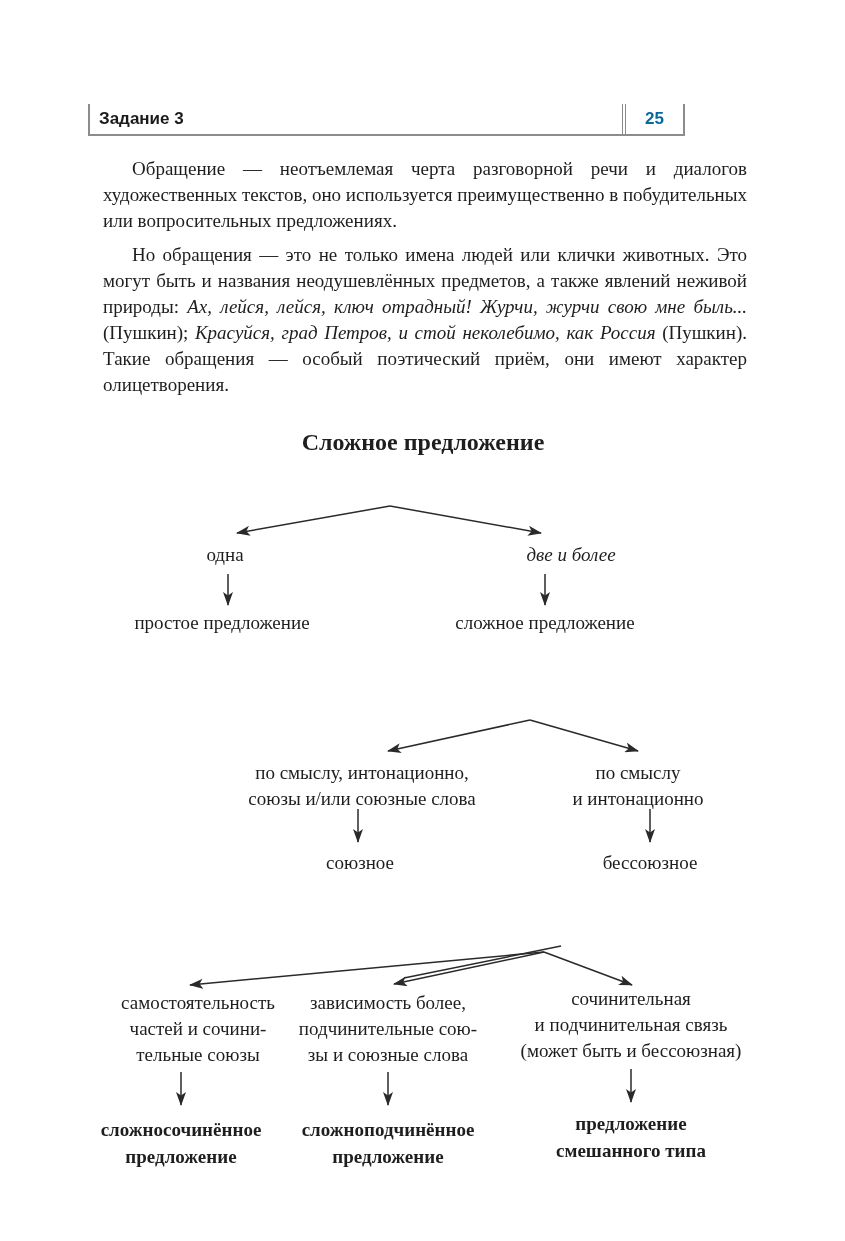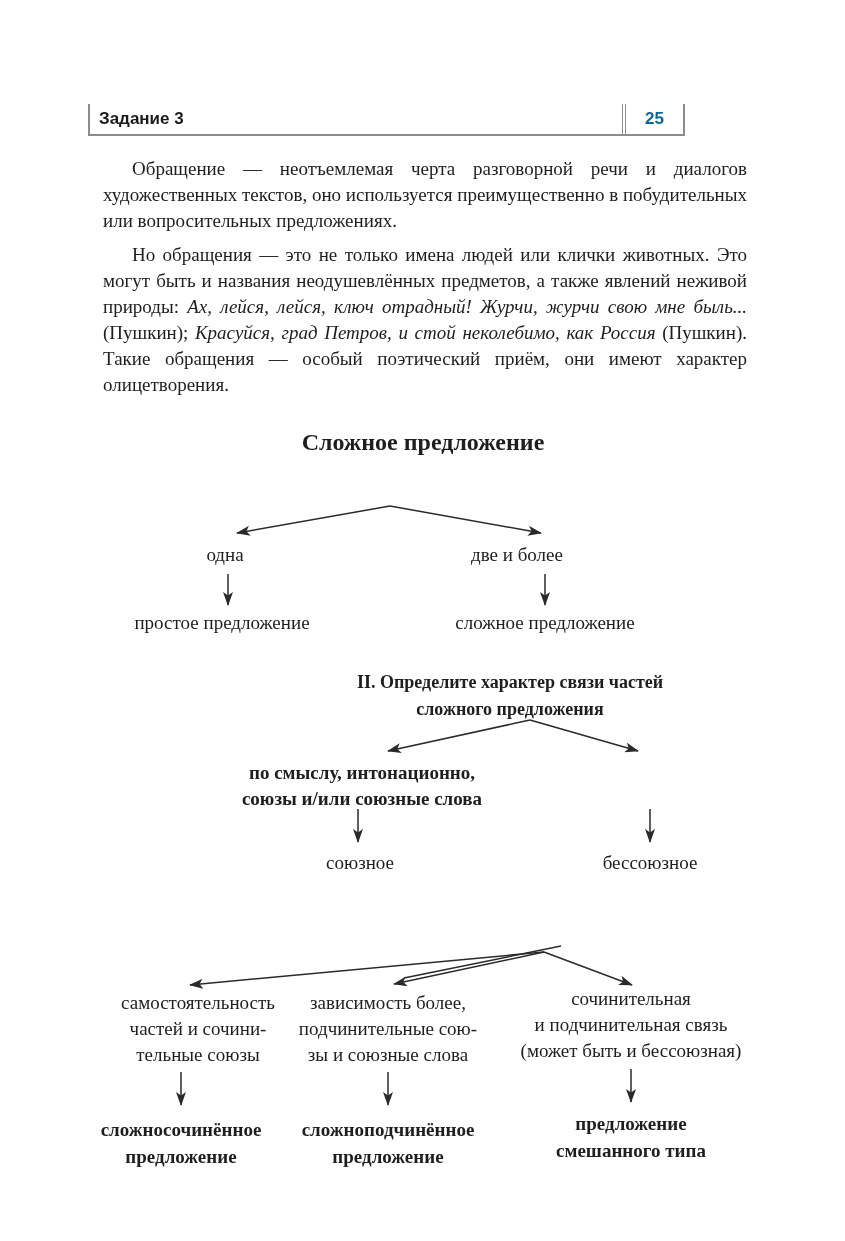--- a/index.html
+++ b/index.html
@@ -84,31 +84,31 @@
       <line x1="561" y1="520" x2="404" y2="552"></line>
       <line x1="544" y1="526" x2="632" y2="559" marker-end="url(#ah)"></line>
       <line x1="181" y1="646" x2="181" y2="679" marker-end="url(#ah)"></line>
       <line x1="388" y1="646" x2="388" y2="679" marker-end="url(#ah)"></line>
       <line x1="631" y1="643" x2="631" y2="676" marker-end="url(#ah)"></line>
     </g>
   </svg>
 
   <div class="dnode dtitle" style="left:423px;top:2px;">Сложное предложение</div>
   <div class="dnode" style="left:225px;top:116px;">одна</div>
-  <div class="dnode" style="left:517px;top:116px;">две и более</div>
+  <div class="dnode" style="left:571px;top:116px;font-style:italic;">две и более</div>
   <div class="dnode" style="left:222px;top:184px;">простое предложение</div>
   <div class="dnode" style="left:545px;top:184px;">сложное предложение</div>
 
-  <div class="dnode dheading" style="left:510px;top:243px;">
-    <div>II. Определите характер связи частей</div>
-    <div>сложного предложения</div>
-  </div>
-  <div class="dnode" style="left:362px;top:334px;font-weight:bold;">
+  <div class="dnode" style="left:362px;top:334px;">
     <div>по смыслу, интонационно,</div>
     <div>союзы и/или союзные слова</div>
+  </div>
+  <div class="dnode" style="left:638px;top:334px;">
+    <div>по смыслу</div>
+    <div>и интонационно</div>
   </div>
   <div class="dnode" style="left:360px;top:424px;">союзное</div>
   <div class="dnode" style="left:650px;top:424px;">бессоюзное</div>
 
 
   <div class="dnode" style="left:198px;top:564px;">
     <div>самостоятельность</div>
     <div>частей и сочини-</div>
     <div>тельные союзы</div>
   </div>

